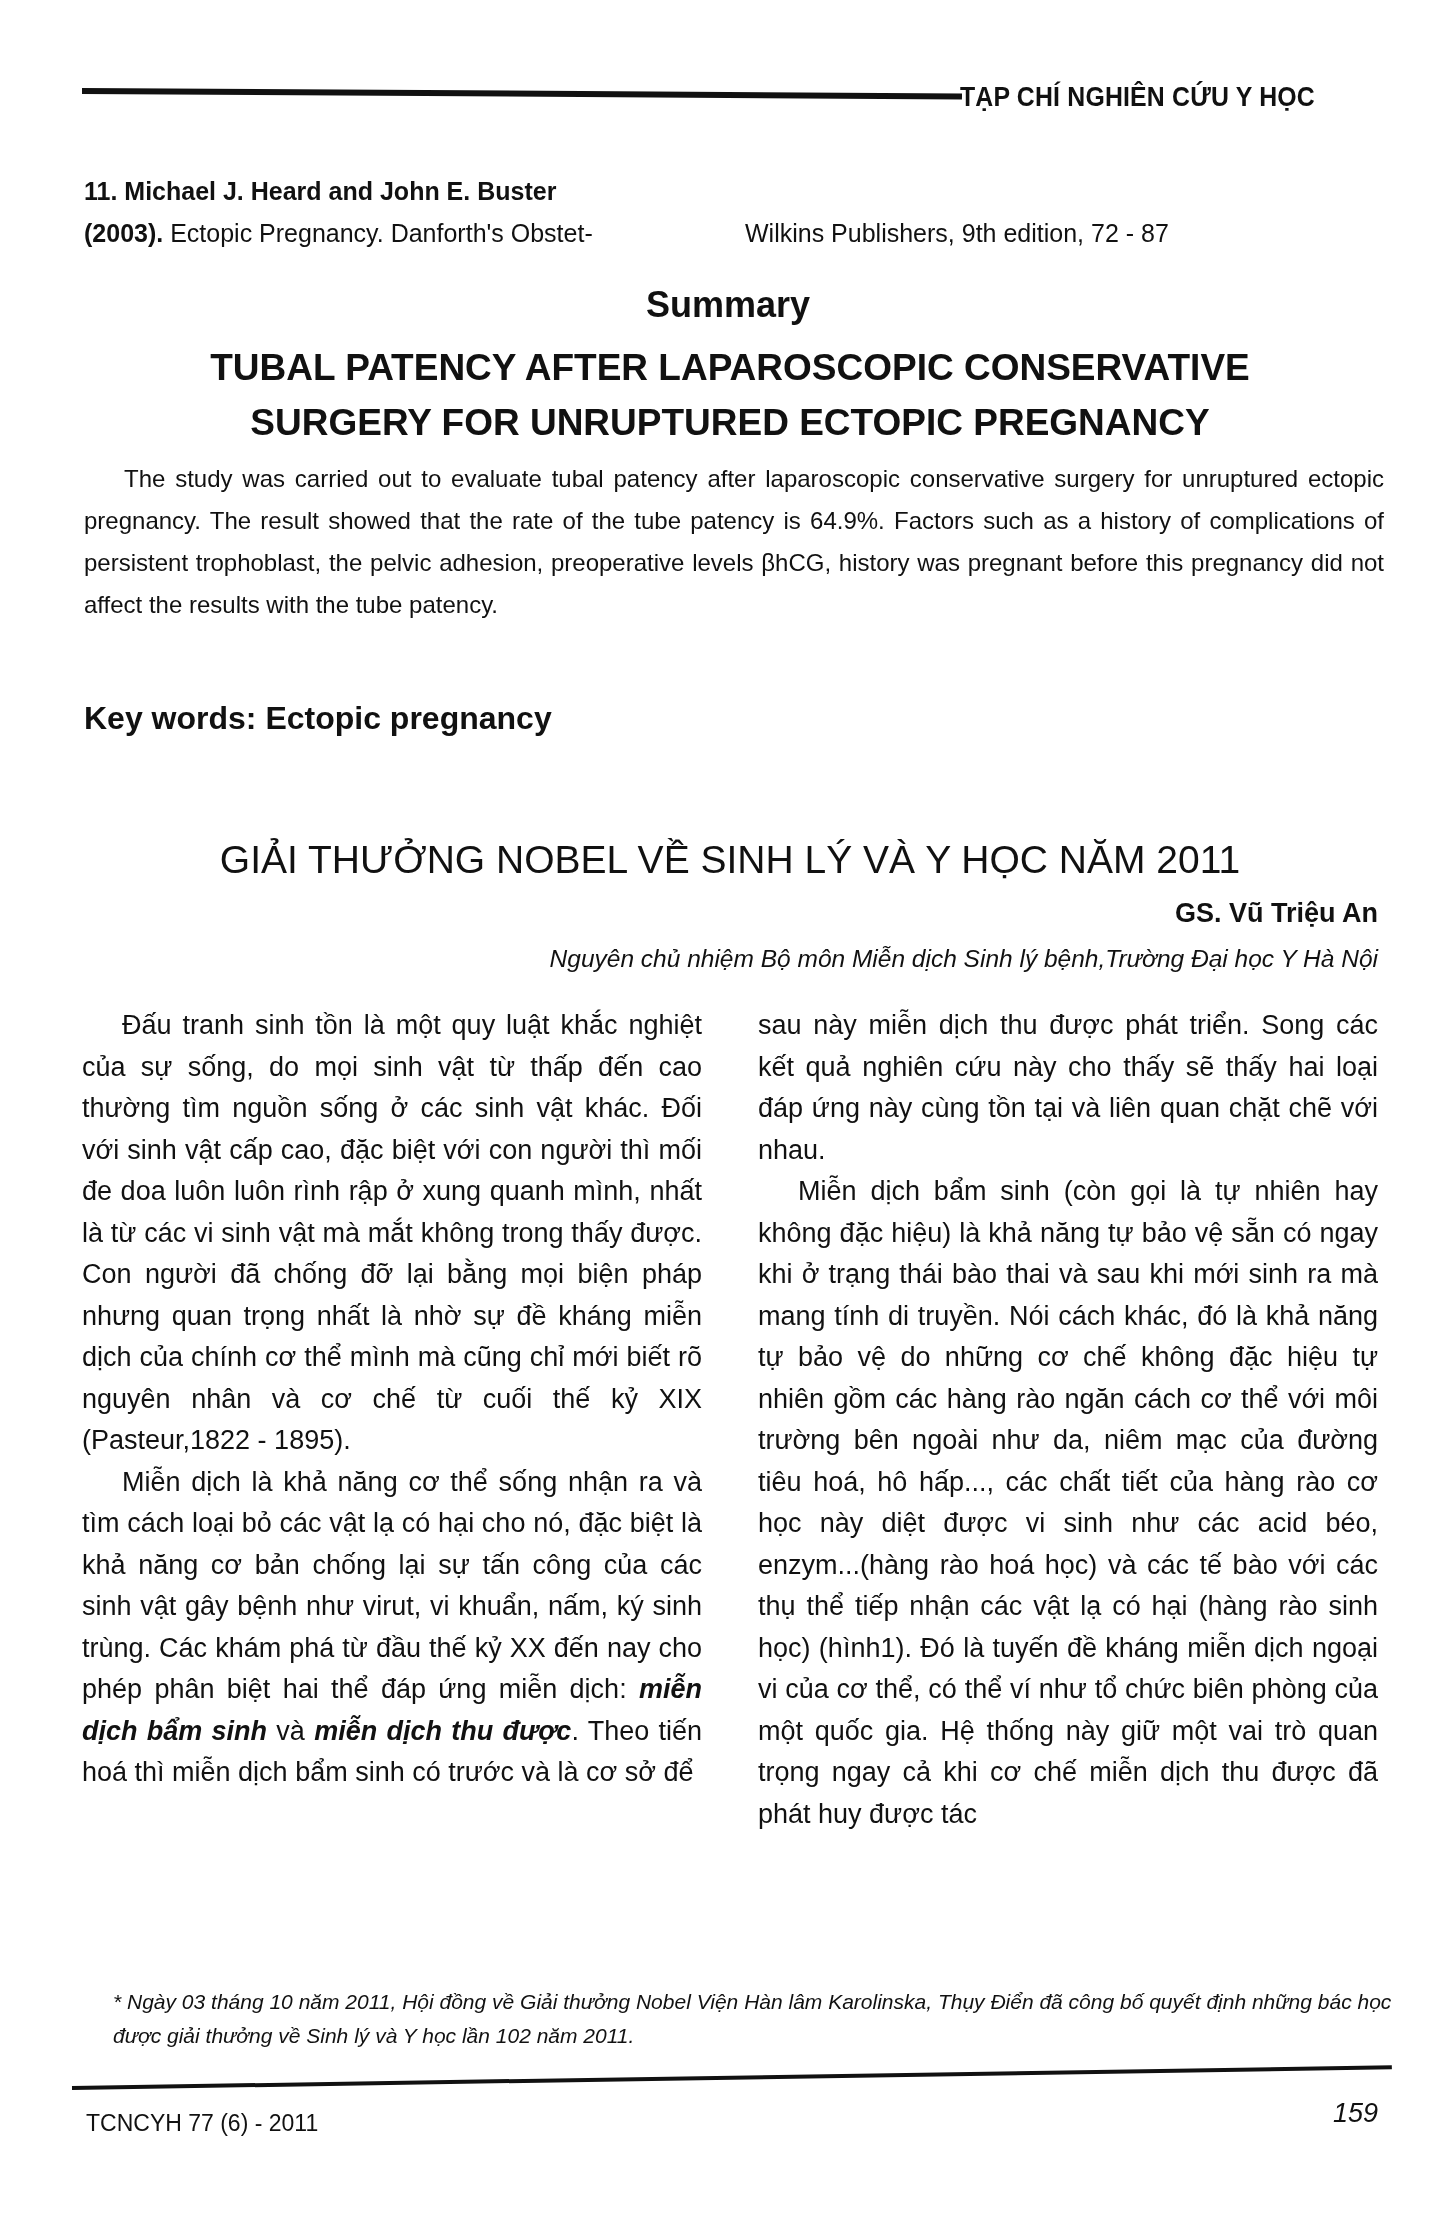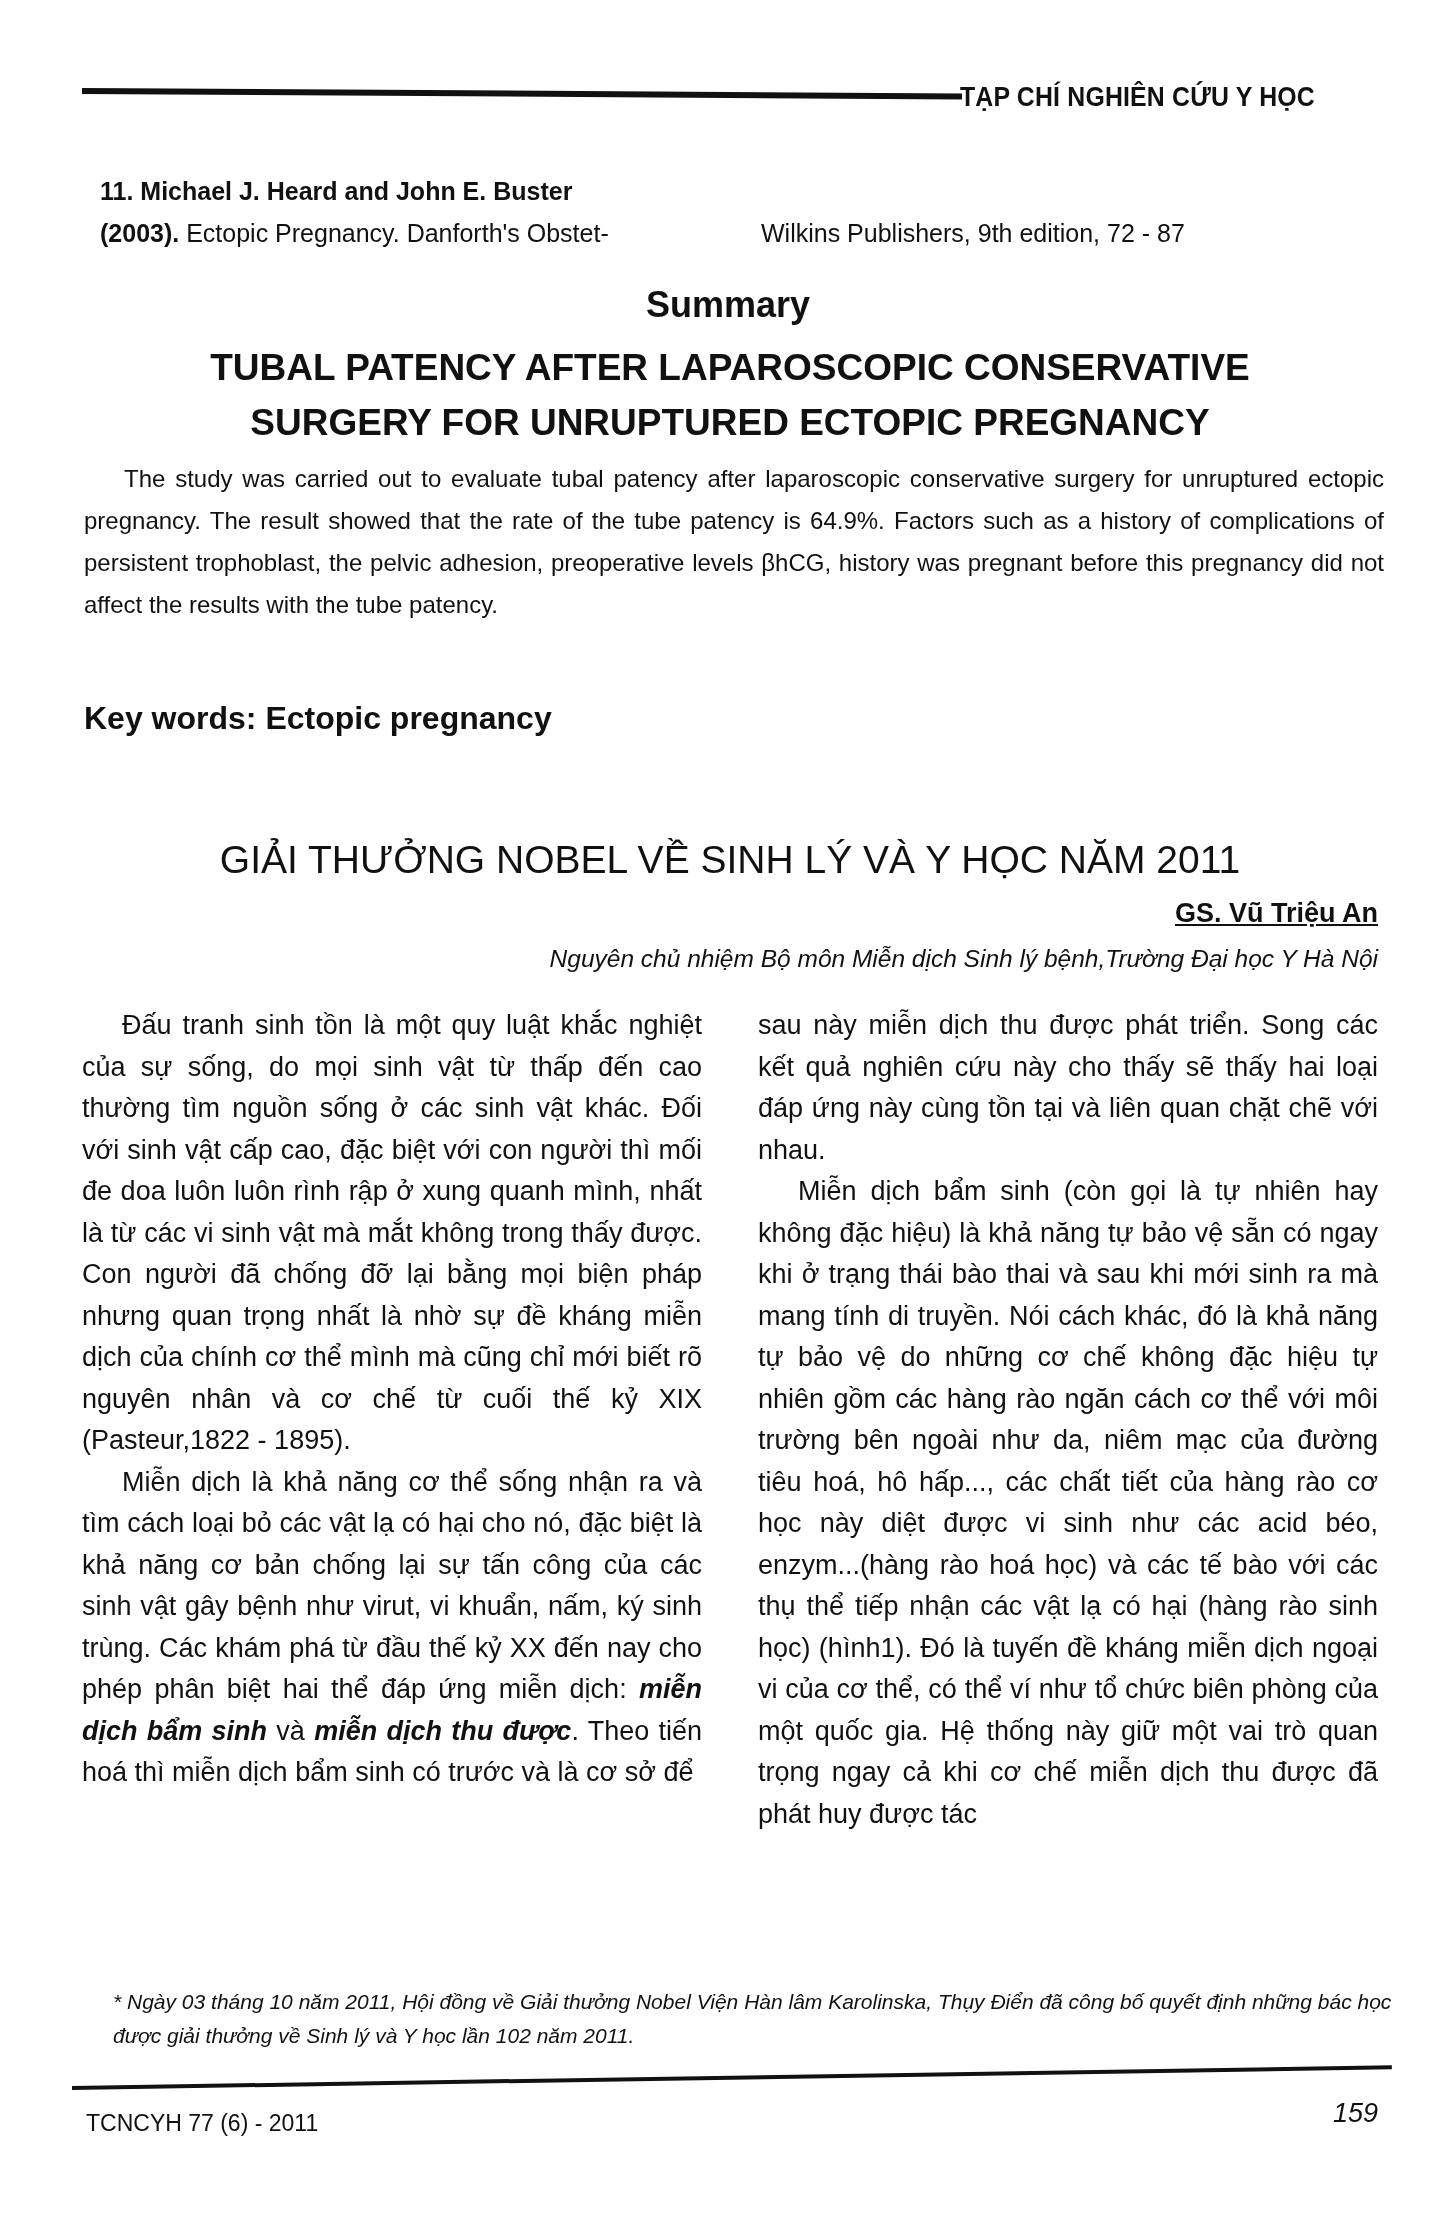--- a/index.html
+++ b/index.html
@@ -10,21 +10,21 @@
   .abs { position: absolute; }
   .header-rule {
     left: 82px; top: 88px; width: 880px; height: 6px; background: #111;
     transform: rotate(0.35deg); transform-origin: left center;
   }
   .journal-title {
     left: 960px; top: 82px; font-size: 27px; font-weight: bold; letter-spacing: 0.2px;
     transform: scaleX(0.92); transform-origin: left top;
   }
   .ref {
-    font-size: 25px; line-height: 42px; margin-left: 16px;
+    font-size: 25px; line-height: 42px;
   }
   .ref-left { left: 84px; top: 170px; width: 630px; text-align: justify; }
   .ref-left .b { font-weight: bold; }
   .ref-right { left: 745px; top: 170px; width: 640px; }
   .summary-title {
     left: 0; width: 1456px; top: 284px; text-align: center;
     font-size: 36px; font-weight: bold;
   }
   .summary-heading {
     left: 60px; width: 1340px; top: 340px; text-align: center;
@@ -35,21 +35,21 @@
     text-align: justify; text-indent: 40px;
   }
   .keywords {
     left: 84px; top: 700px; font-size: 32px; font-weight: bold;
   }
   .article-title {
     left: 60px; width: 1340px; top: 838px; text-align: center;
     font-size: 39px; font-weight: normal;
   }
   .author {
-    right: 78px; top: 898px; font-size: 27px; font-weight: bold; text-decoration: underline;
+    right: 78px; top: 898px; font-size: 27px; font-weight: bold;
   }
   .affiliation {
     right: 78px; top: 945px; font-size: 24.5px; font-style: italic;
   }
   .col {
     top: 1005px; width: 620px; font-size: 27px; line-height: 41.5px; text-align: justify;
   }
   .col-left { left: 82px; }
   .col-right { left: 758px; }
   .col p { margin: 0; text-indent: 40px; }

